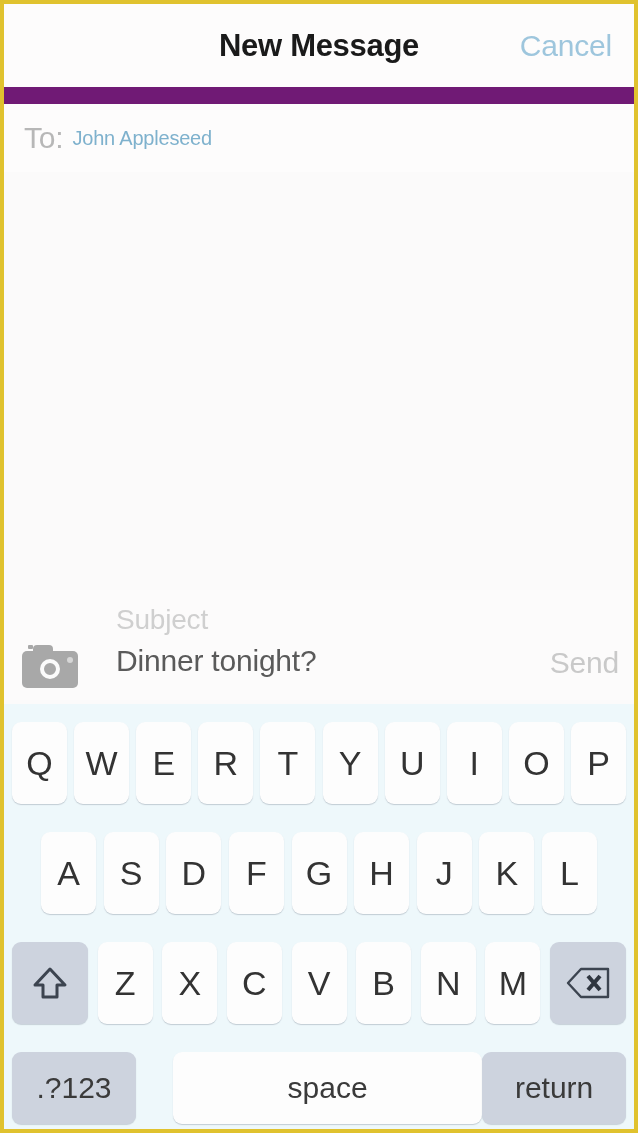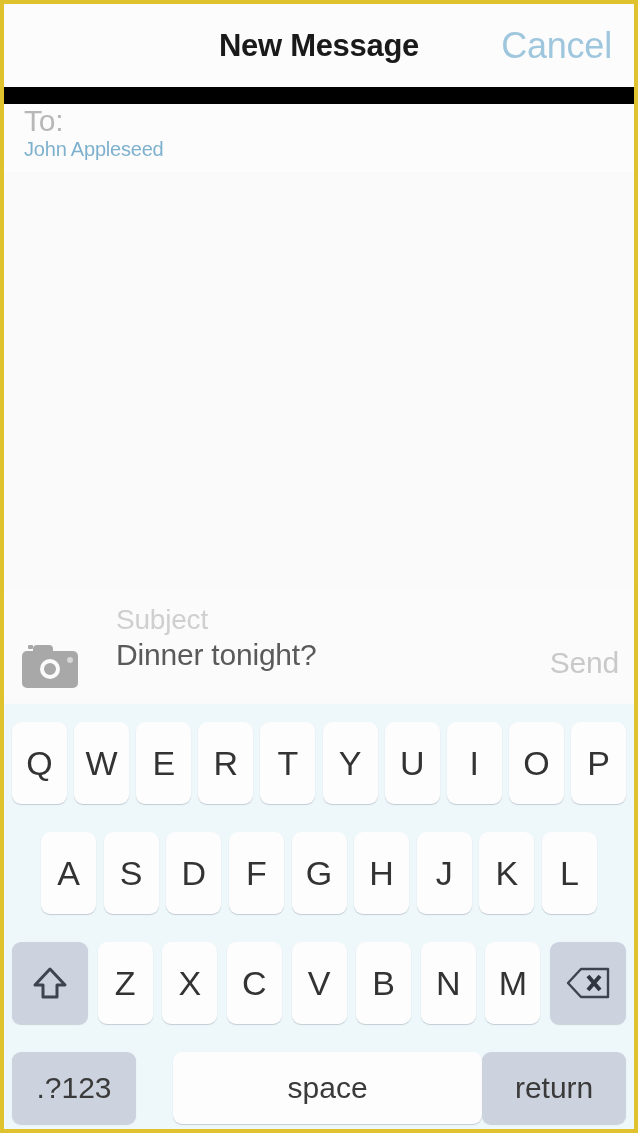--- a/index.html
+++ b/index.html
@@ -13,21 +13,21 @@
     -webkit-font-smoothing: antialiased;
   }
 
   
   .screen {
     position: relative;
     width: 638px;
     height: 1133px;
     box-sizing: border-box;
     border: 4px solid #e0c22e;
-    background: #000000;
+    background: #701a75;
     overflow: hidden;
     padding-left: 14px;
   }
 
   
   .navbar {
     position: absolute;
     left: 0; right: 0; top: 0;
     height: 83px;
     background: #fdfcfc;
@@ -40,37 +40,37 @@
     font-weight: bold;
     color: #1a1a1a;
     letter-spacing: -0.3px;
     white-space: nowrap;
   }
   .nav-cancel {
     position: absolute;
     right: 22px;
     top: 50%;
     transform: translateY(-50%);
-    font-size: 36px;
+    font-size: 30px;
     color: #9ec6dd;
     letter-spacing: -0.2px;
     cursor: pointer;
   }
 
   
   .to-row {
     position: absolute;
     left: 0; right: 0;
     top: 100px;
     height: 68px;
     display: flex;
+    align-items: center;
     padding-left: 20px;
     box-sizing: border-box;
     background: #fdfcfc;
-    flex-direction: column;
   }
   .to-label {
     font-size: 30px;
     color: #b7b7b7;
     margin-right: 9px;
     letter-spacing: -0.2px;
   }
   .to-value {
     font-size: 20px;
     color: #7eb1cd;
@@ -101,21 +101,21 @@
     left: 112px;
     top: 14px;
     font-size: 28px;
     color: #cfcfcf;
     letter-spacing: -0.2px;
     cursor: text;
   }
   .subject-value {
     position: absolute;
     left: 112px;
-    top: 48px;
+    top: 54px;
     font-size: 30px;
     color: #5a5a5a;
     letter-spacing: -0.2px;
     cursor: text;
   }
   .send-button {
     position: absolute;
     right: 15px;
     top: 56px;
     font-size: 30px;

